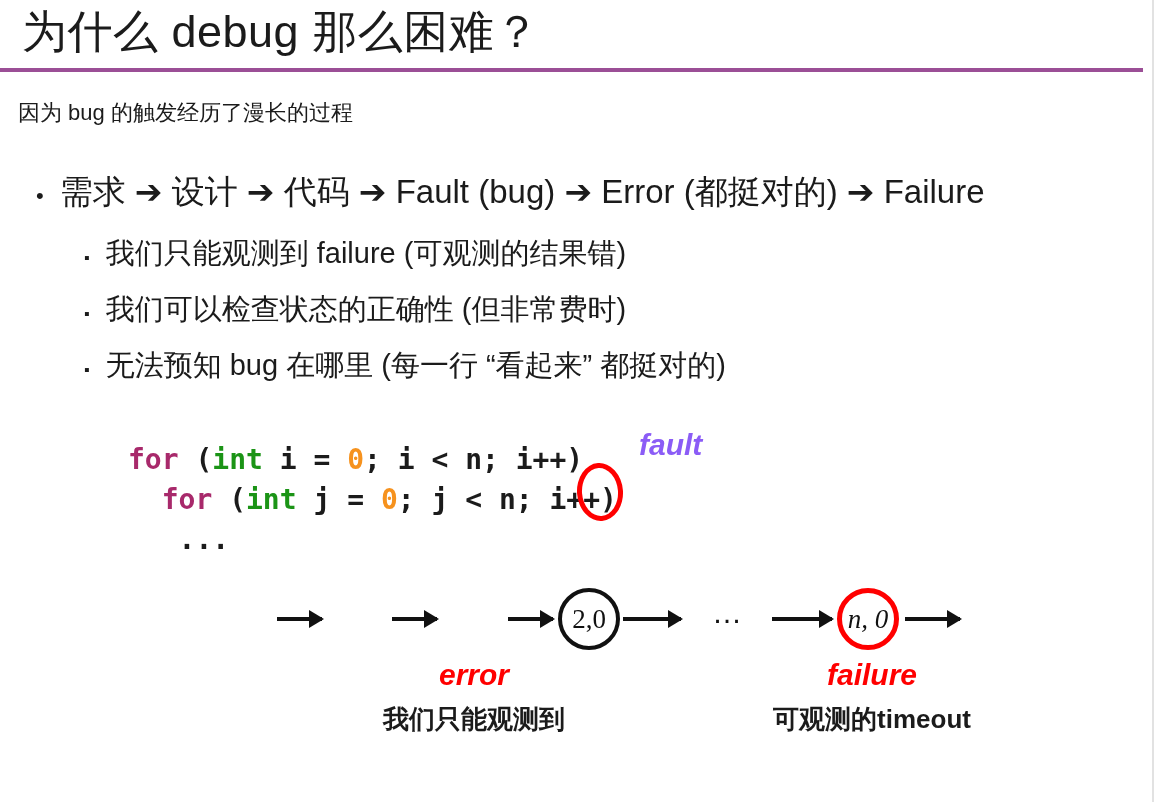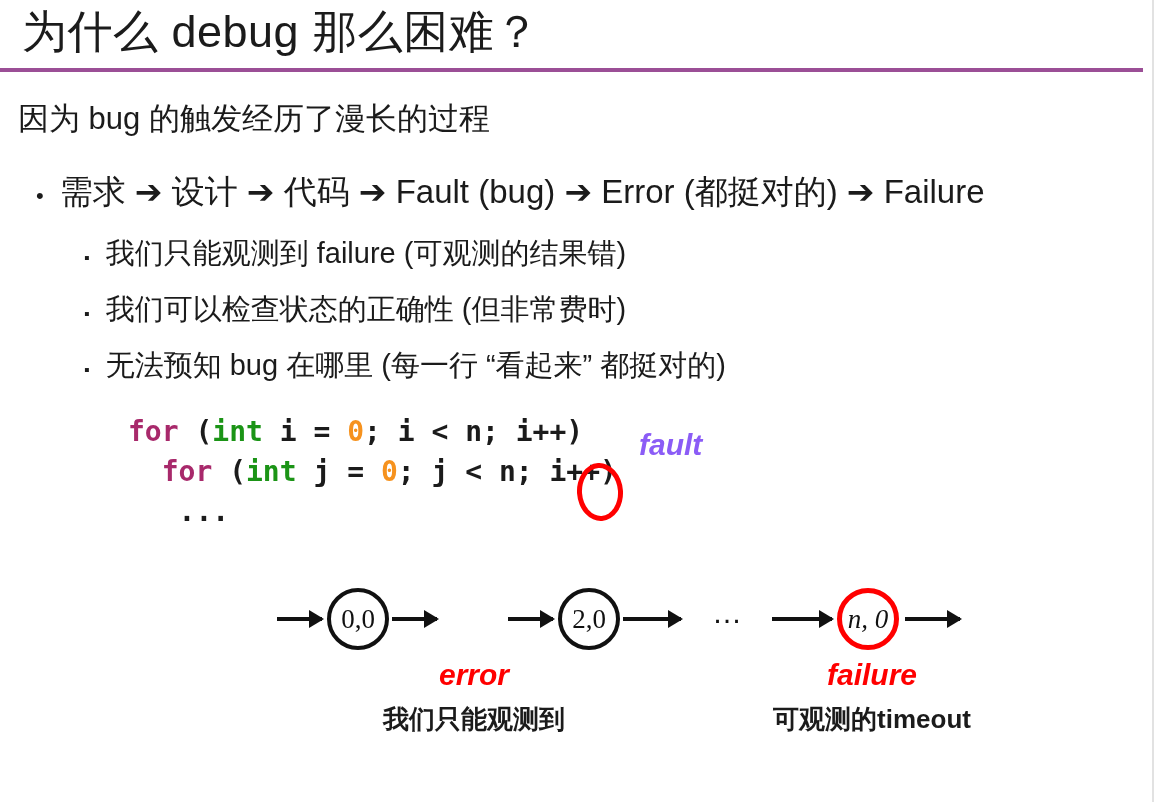--- a/index.html
+++ b/index.html
@@ -43,21 +43,21 @@
     width: 1143px;
     height: 4px;
     background: #9B4F96;
   }
 
   
   .lead {
     position: absolute;
     left: 18px;
     top: 98px;
-    font-size: 31px;
+    font-size: 22px;
     font-weight: 400;
     color: #1b1b1b;
     white-space: nowrap;
   }
 
   .bullet-l1 {
     position: absolute;
     left: 36px;
     top: 170px;
     font-size: 33px;
@@ -89,21 +89,21 @@
     color: #1b1b1b;
   }
   .b2-a { top: 234px; }
   .b2-b { top: 290px; }
   .b2-c { top: 346px; }
 
   
   .code {
     position: absolute;
     left: 128px;
-    top: 412px;
+    top: 440px;
     font-family: "DejaVu Sans Mono", "Liberation Mono", monospace;
     font-size: 28px;
     font-weight: bold;
     line-height: 40px;
     white-space: pre;
     color: #1b1b1b;
   }
   .code .kw   { color: #A8296B; }
   .code .type { color: #1B9416; }
   .code .num  { color: #F6921E; }
@@ -246,23 +246,20 @@
 <span><span>  </span><span class="kw">for</span><span> (</span><span class="type">int</span><span> j = </span><span class="num">0</span><span>; j &lt; n; i++)</span></span>
 <span>   ...</span></div>
 
   <div class="circle-bug"></div>
 
   <div class="fault-label">fault</div>
 
   <div class="diagram">
 
     <div class="arrow" style="left:277px; width:45px;"></div>
-    <div class="node black" style="left:327px;">
-      <span>0,0</span>
-    </div>
 
     <div class="arrow" style="left:392px; width:45px;"></div>
 
     <div class="arrow" style="left:508px; width:45px;"></div>
     <div class="node black" style="left:558px;">
       <span>2,0</span>
     </div>
 
     <div class="arrow" style="left:623px; width:58px;"></div>
 

